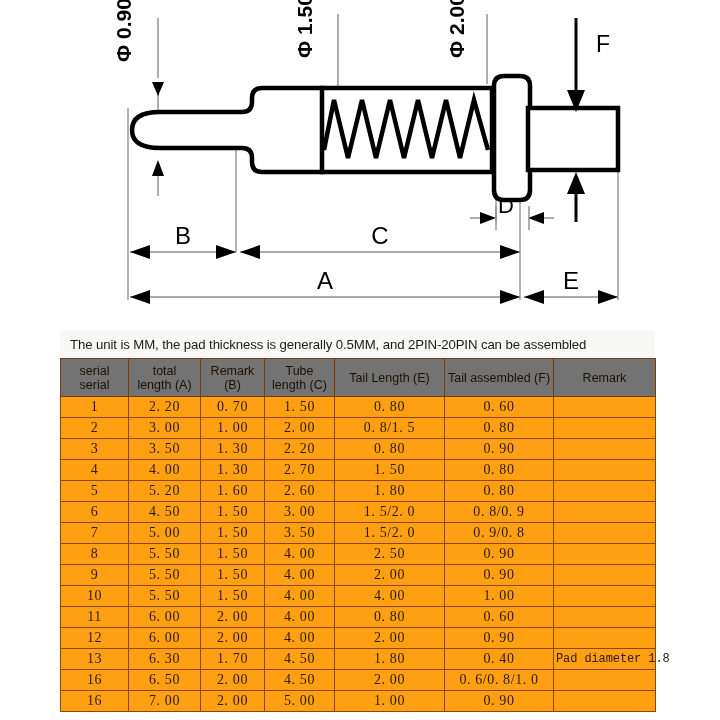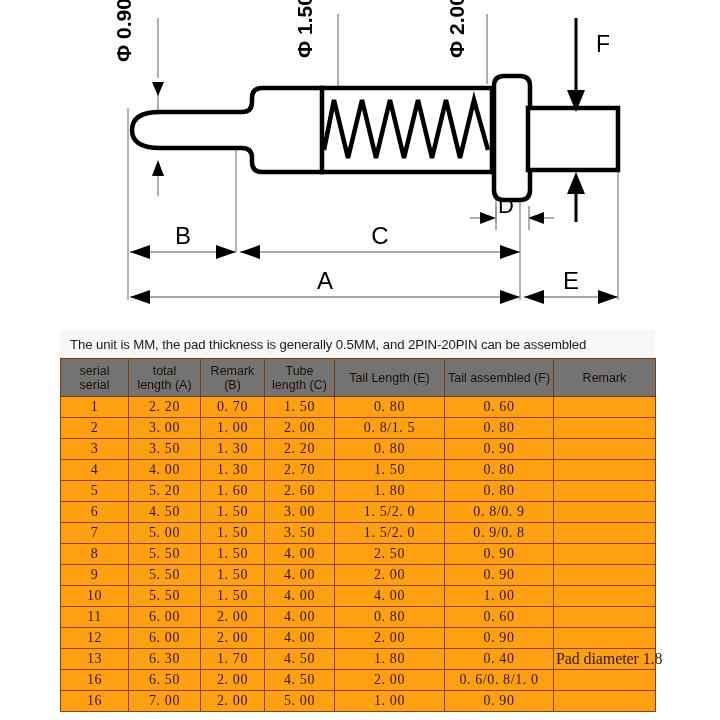--- a/index.html
+++ b/index.html
@@ -105,22 +105,22 @@
     line-height: 20px;
     padding: 0 2px;
     border: 1px solid #8a4608;
     text-align: center;
     vertical-align: middle;
     box-sizing: border-box;
     white-space: nowrap;
     letter-spacing: 0.6px;
   }
   #spec-table tbody td.remark-cell {
-    font-family: Liberation Serif, serif;
-    font-size: 16px;
+    font-family: Liberation Mono, monospace;
+    font-size: 12px;
     letter-spacing: -0.1px;
     overflow: visible;
     position: relative;
     text-align: center;
   }
   #spec-table tbody td.remark-cell > span {
     position: relative;
     display: inline-block;
     white-space: nowrap;
   }

